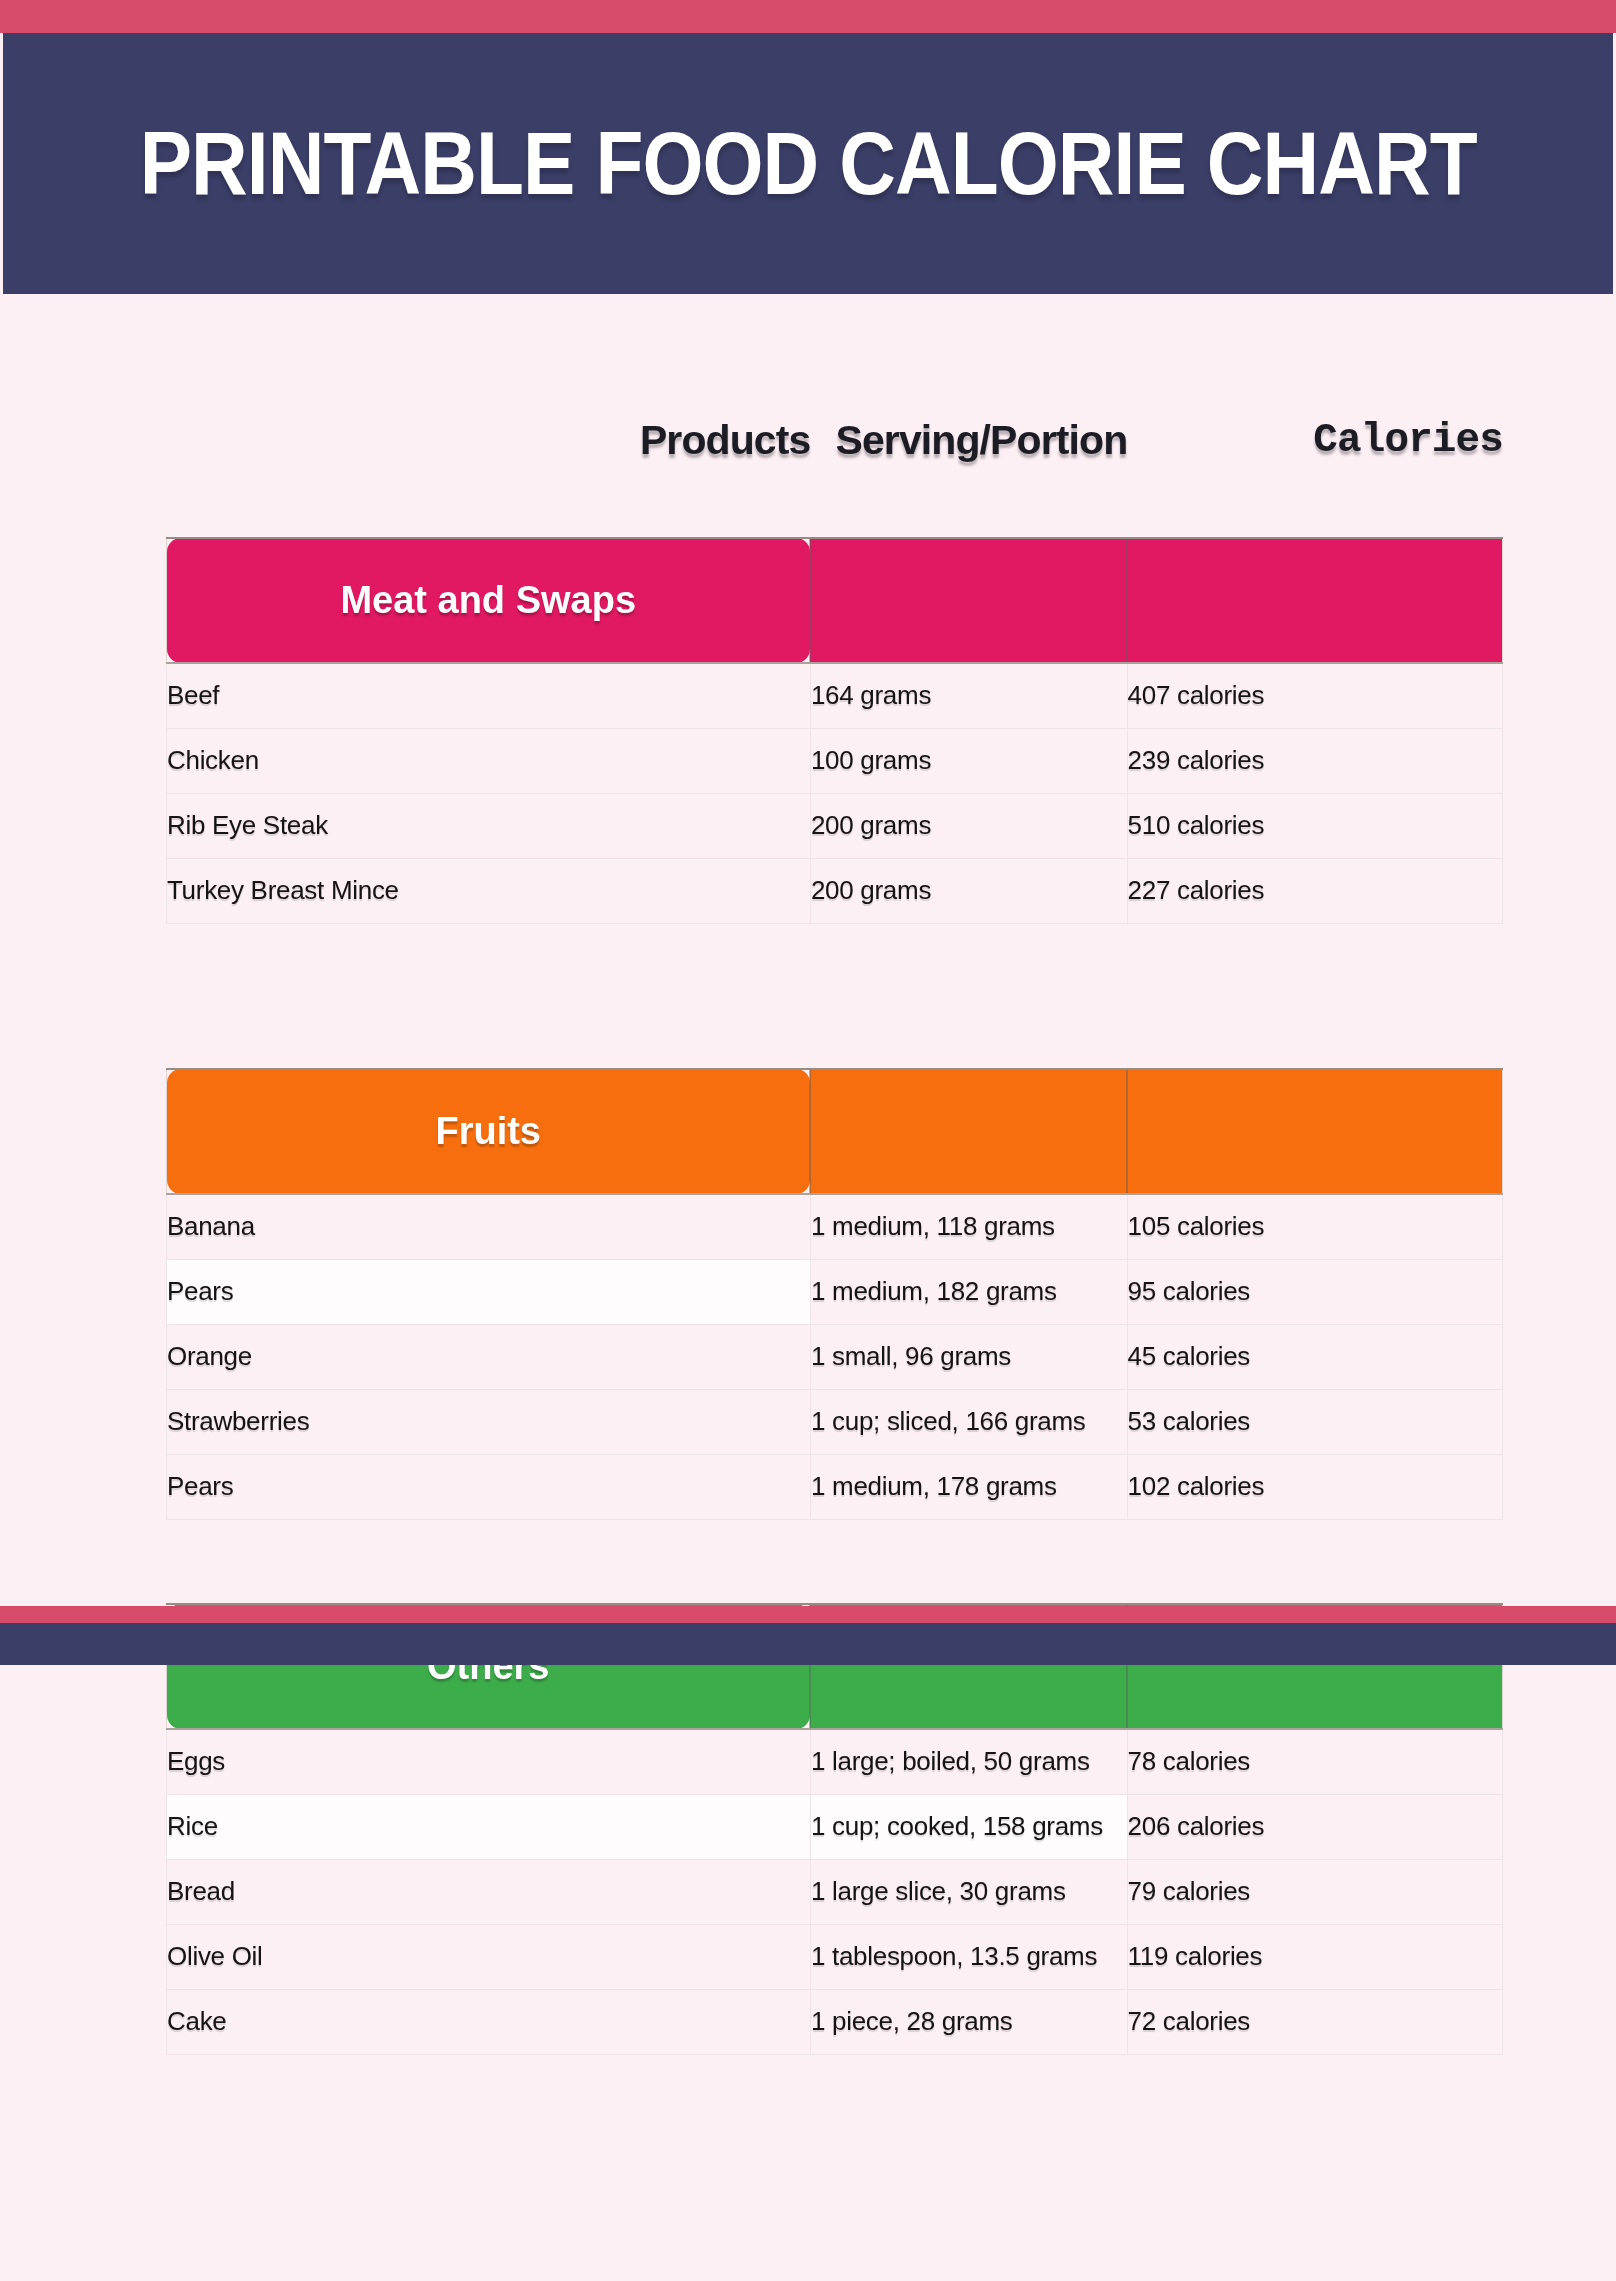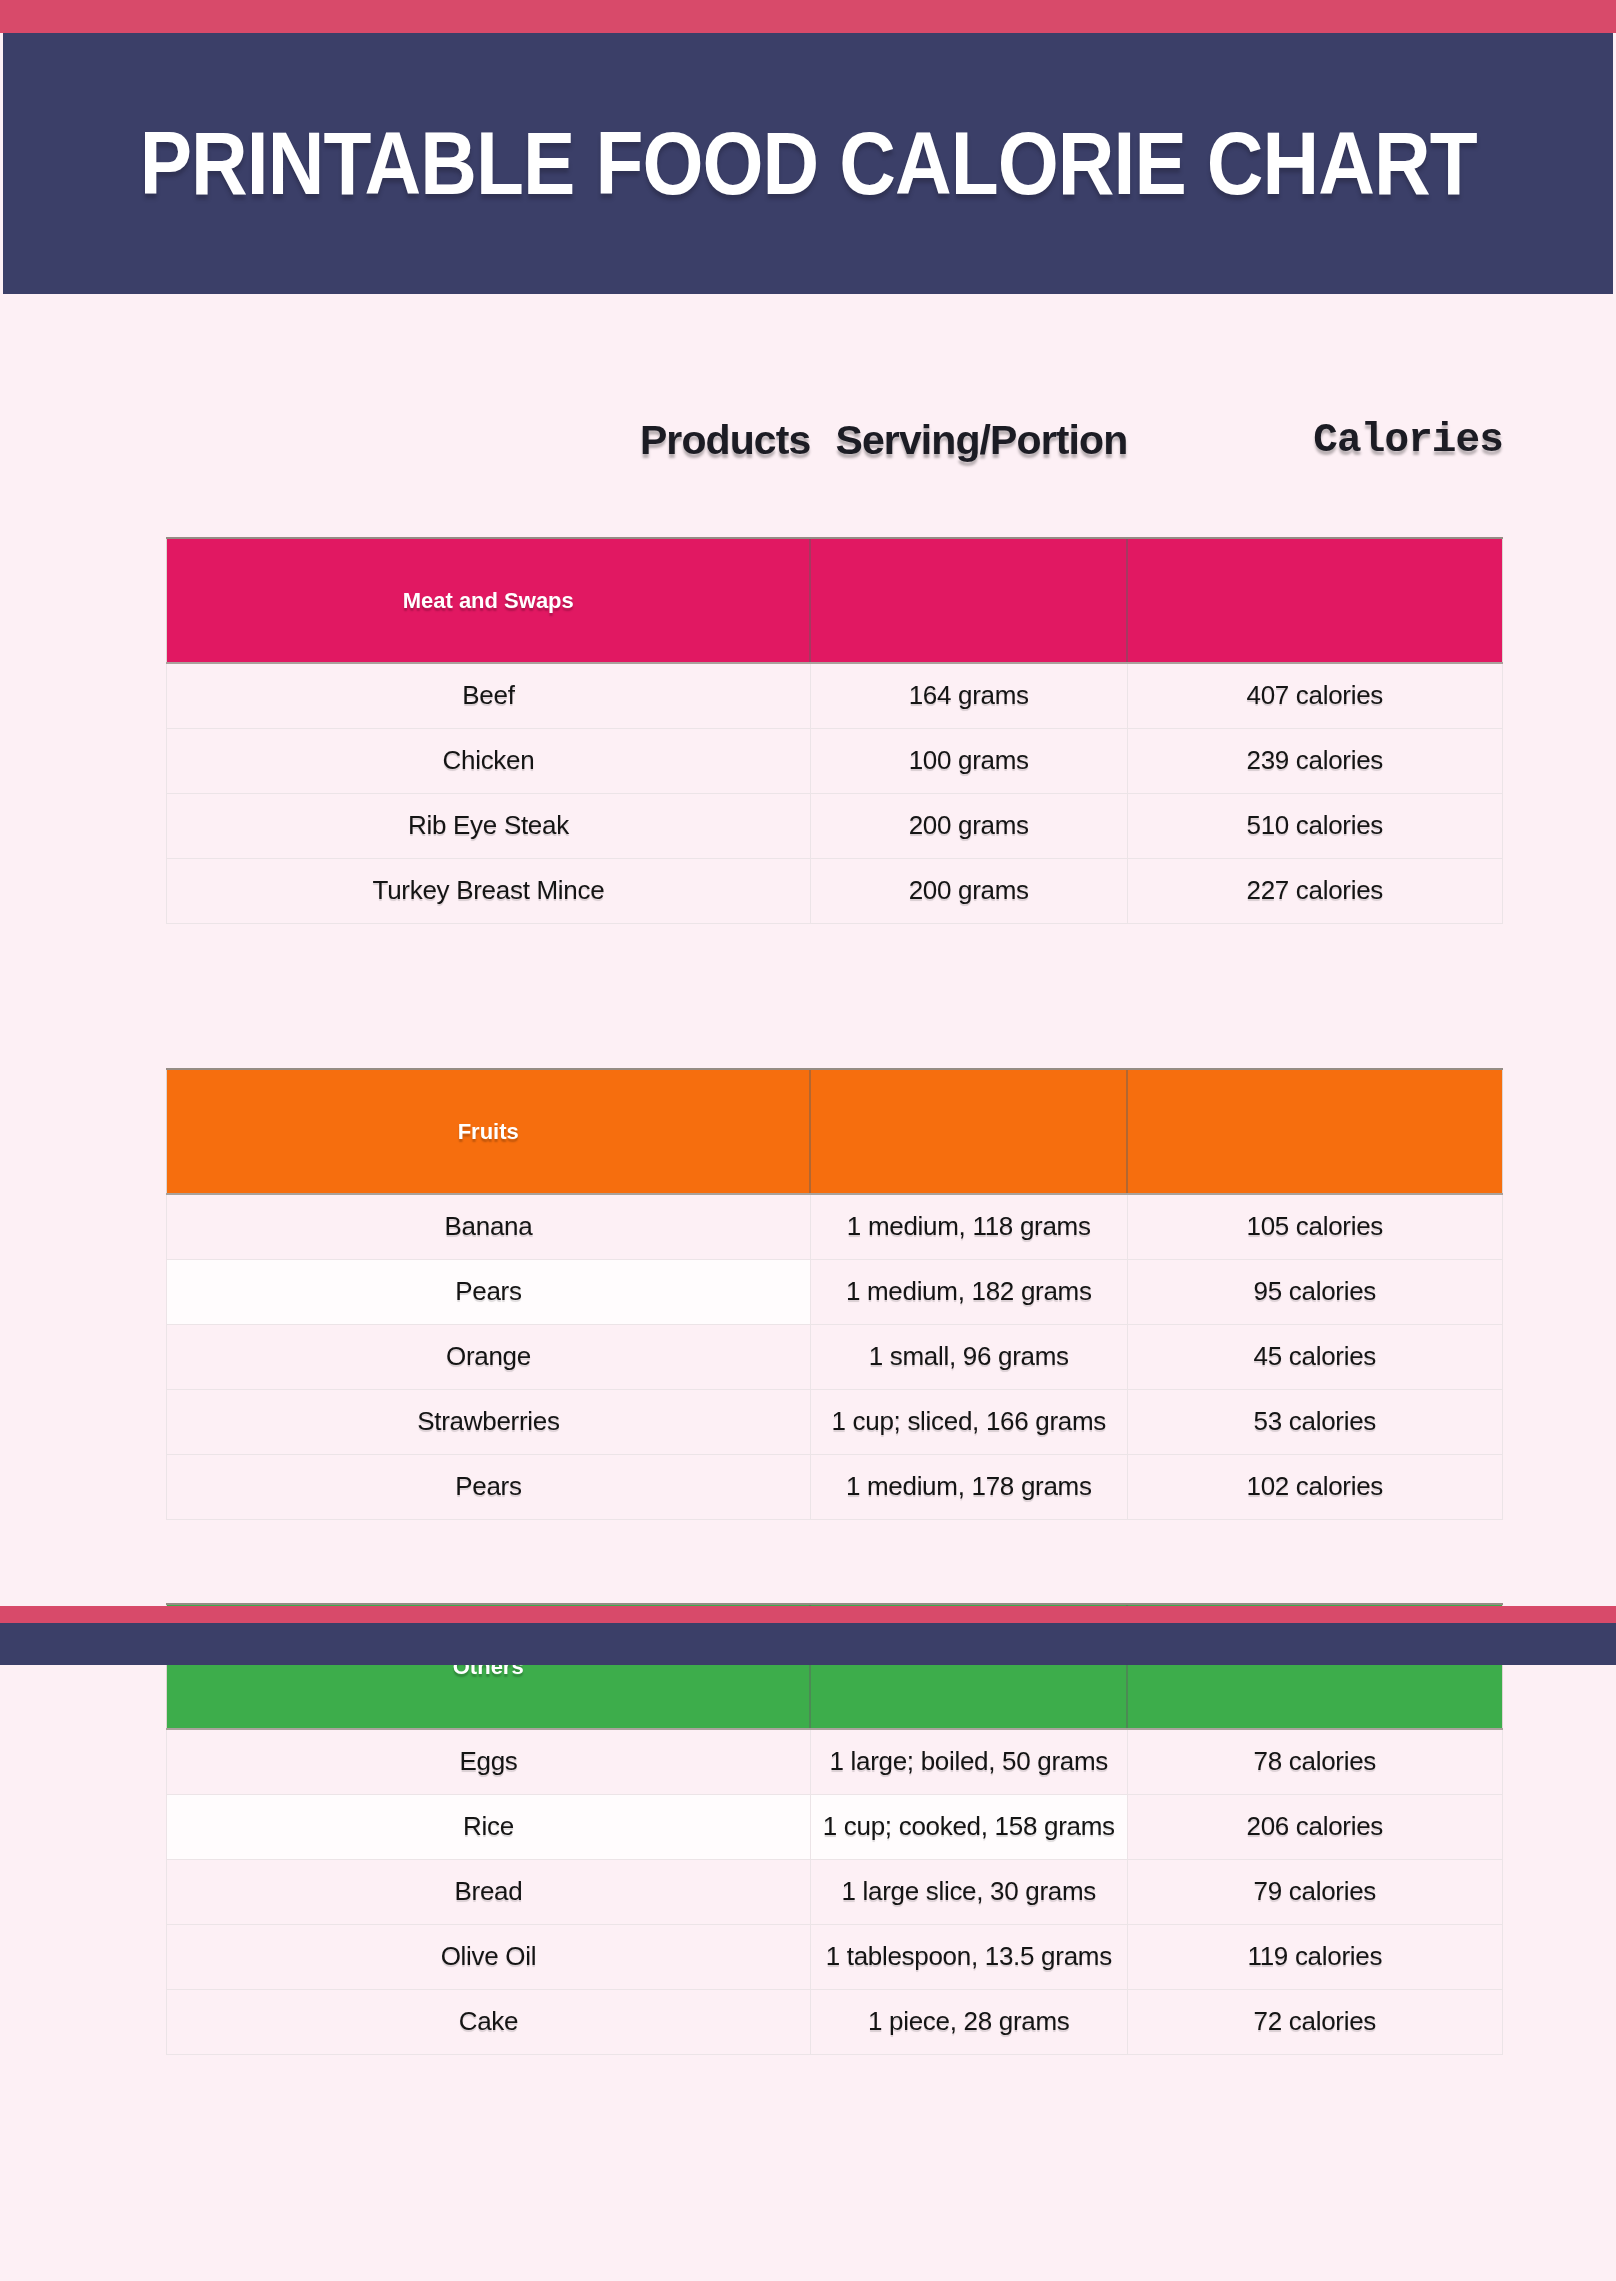--- a/index.html
+++ b/index.html
@@ -41,28 +41,28 @@
     position: absolute; left: 166px; width: 1337px;
     border-collapse: collapse; table-layout: fixed;
     border: 1.8px solid #ddd5d1;
   }
   .tbl.t1 { top: 537px; } .tbl.t2 { top: 1068px; } .tbl.t3 { top: 1603px; padding-left: 13px; }
   col.w1 { width: 48.2%; } col.w2 { width: 23.7%; } col.w3 { width: 28.1%; }
 
   .section-row td { height: 125px; border-top: 2.7px solid #958c84; border-bottom: 2.7px solid #aaa29c; }
   .section-row td + td { border-left: 2.7px solid rgba(95,95,95,0.45); }
   .section-title {
-    color: #ffffff; font-size: 22px; font-weight: bold; text-align: center;
-    vertical-align: middle; letter-spacing: 0; text-shadow: 0 2.7px 1.8px rgba(0,0,0,0.22);
+    color: #ffffff; font-size: 38px; font-weight: bold; text-align: center;
+    vertical-align: middle; letter-spacing: 0; text-shadow: 0 2.7px 1.8px rgba(0,0,0,0.22); border-radius: 14px;
   }
 
   .data-row td {
     height: 65px; background: #fdf0f5;
     border: 1.8px solid #ece4e7;
-    text-align: center; vertical-align: middle;
+    vertical-align: middle;
     font-size: 26px; color: #141414; letter-spacing: -0.3px;
     text-shadow: 0 1.8px 0.9px rgba(0,0,0,0.14);
     overflow: hidden; white-space: nowrap;
   }
   .data-row td.hl { background: #fffcfd; }
 </style>
 <title>PRINTABLE FOOD CALORIE CHART</title></head>
 <body>
 
 <div class="page">

